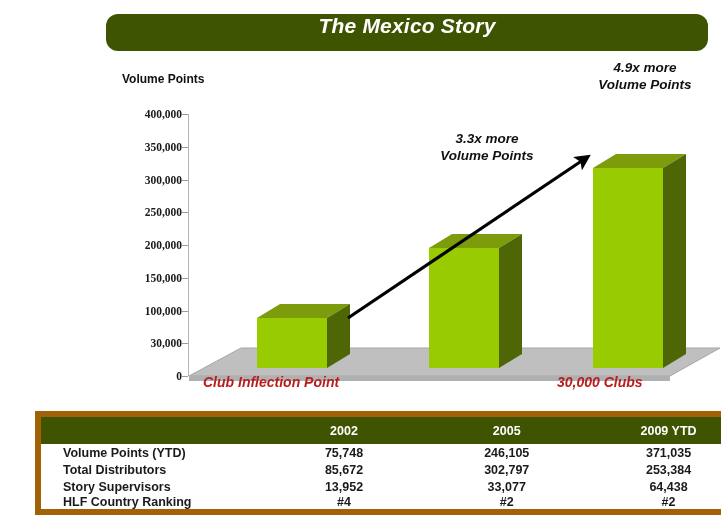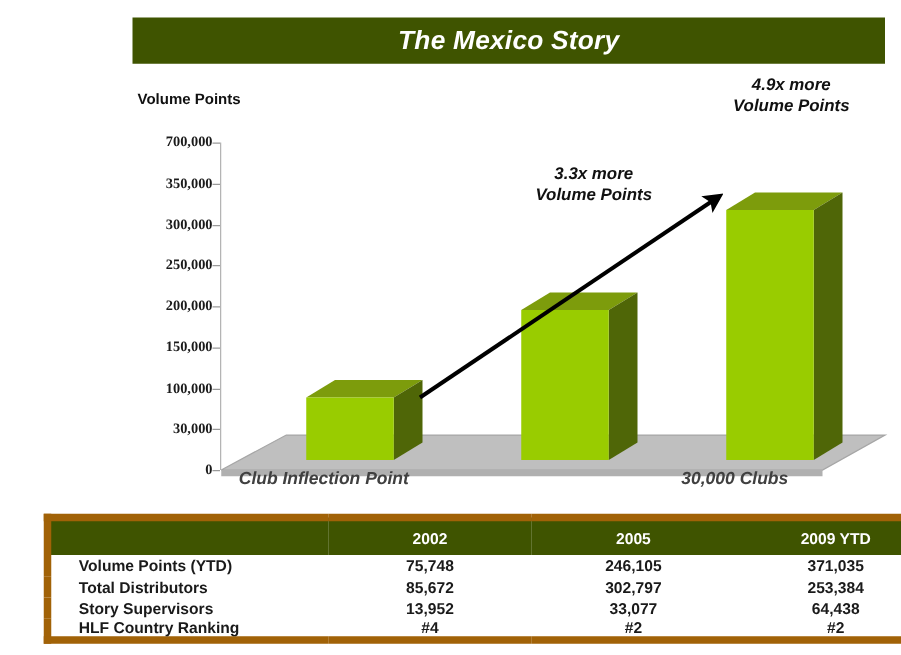--- a/index.html
+++ b/index.html
@@ -15,35 +15,36 @@
 
   
   #title-banner {
     position: absolute;
     left: 106px;
     top: 14px;
     width: 602px;
     height: 37px;
     background: #3f5400;
     display: flex;
-    align-items: center;
+    align-items: flex-start;
     justify-content: center;
+    border-radius: 12px;
   }
   #title-banner .title-text {
     color: #ffffff;
     font-size: 21px;
     font-weight: bold;
     font-style: italic;
     letter-spacing: .2px;
   }
 
   
   #chart-area {
     position: absolute;
-    left: 0;
+    left: 12px;
     top: 51px;
     width: 582px;
     height: 345px;
   }
 
   #y-axis-title {
     position: absolute;
     left: 110px;
     top: 21px;
     font-size: 12px;
@@ -104,21 +105,21 @@
     color: #111111;
     text-align: center;
     line-height: 17px;
     white-space: nowrap;
   }
   .cat-label {
     position: absolute;
     font-size: 14px;
     font-weight: bold;
     font-style: italic;
-    color: #404040;
+    color: #b91c1c;
     white-space: nowrap;
   }
 
   
   #data-table {
     position: absolute;
     left: 35px;
     top: 411px;
     width: 720px;
     border-collapse: collapse;
@@ -163,21 +164,21 @@
 <div id="chart-area">
 
   <div id="y-axis-title">Volume Points</div>
 
   <svg id="floor" viewBox="0 0 721 345" width="721" height="345">
     <polygon points="177,325 229,297 708,297 658,325" fill="#bfbfbf" stroke="#a6a6a6" stroke-width="1"></polygon>
     <polygon points="177,325 658,325 658,330 177,330" fill="#b0b0b0"></polygon>
   </svg>
 
   <div id="tick-col">
-    <div class="tick-label" style="top:63px">700,000</div>
+    <div class="tick-label" style="top:63px">400,000</div>
     <div class="tick-label" style="top:95.7px">350,000</div>
     <div class="tick-label" style="top:128.5px">300,000</div>
     <div class="tick-label" style="top:161.2px">250,000</div>
     <div class="tick-label" style="top:194px">200,000</div>
     <div class="tick-label" style="top:226.7px">150,000</div>
     <div class="tick-label" style="top:259.5px">100,000</div>
     <div class="tick-label" style="top:292.2px">30,000</div>
     <div class="tick-label" style="top:325px">0</div>
   </div>
 

